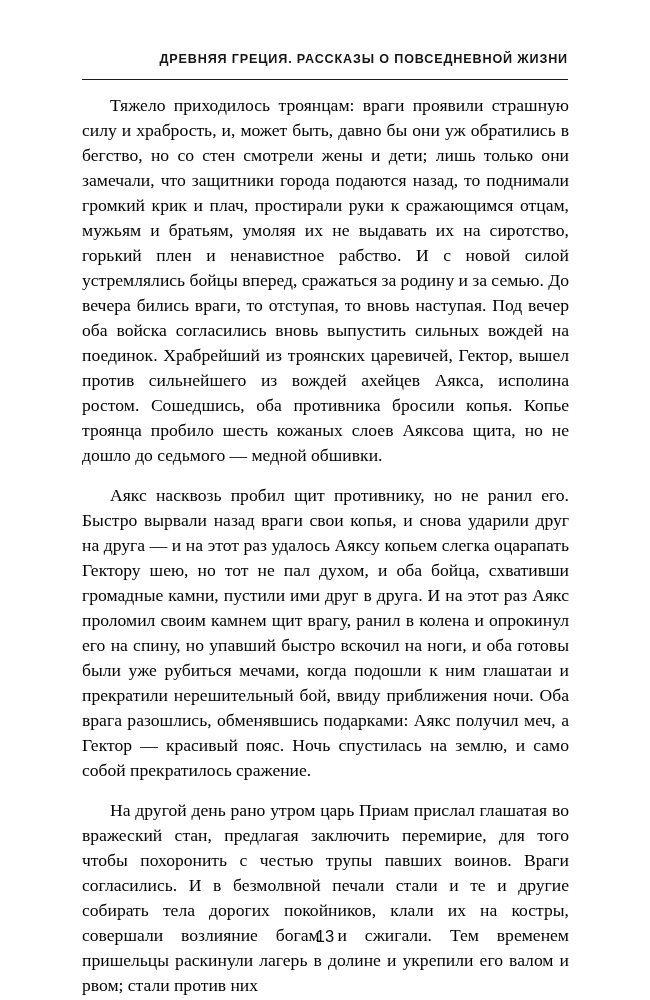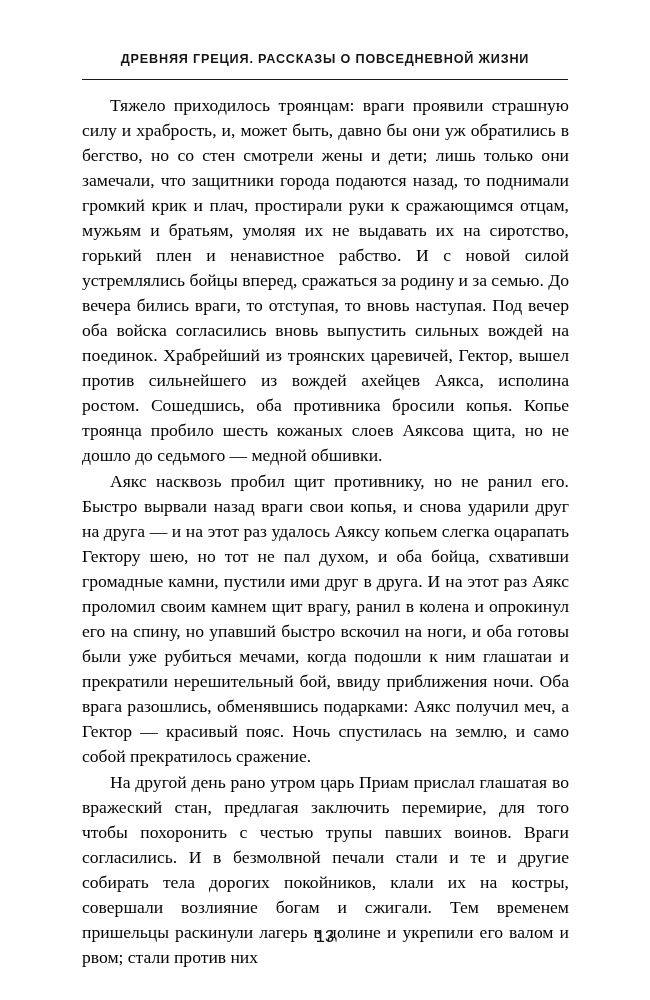--- a/index.html
+++ b/index.html
@@ -20,21 +20,21 @@
     width: 650px;
     height: 1000px;
     box-sizing: border-box;
   }
   
   .running-head {
     position: absolute;
     left: 82px;
     top: 52px;
     width: 486px;
-    text-align: center;
+    text-align: right;
     font-family: "Liberation Sans", "DejaVu Sans", sans-serif;
     font-size: 12.6px;
     font-weight: 700;
     letter-spacing: 0.85px;
     white-space: nowrap;
     color: #141414;
   }
   .head-rule {
     position: absolute;
     left: 82px;
@@ -54,21 +54,21 @@
     margin: 0;
     text-align: justify;
     text-align-last: left;
     text-indent: 28px;
     font-size: 17.6px;
     line-height: 25px;
     word-spacing: -0.1px;
     hyphens: manual;
   }
   .para + .para {
-    margin-top: 1px;
+    margin-top: 15px;
   }
   
   .folio {
     position: absolute;
     left: 0;
     top: 927px;
     width: 650px;
     text-align: center;
     font-family: "Liberation Sans", "DejaVu Sans", sans-serif;
     font-size: 16.5px;

